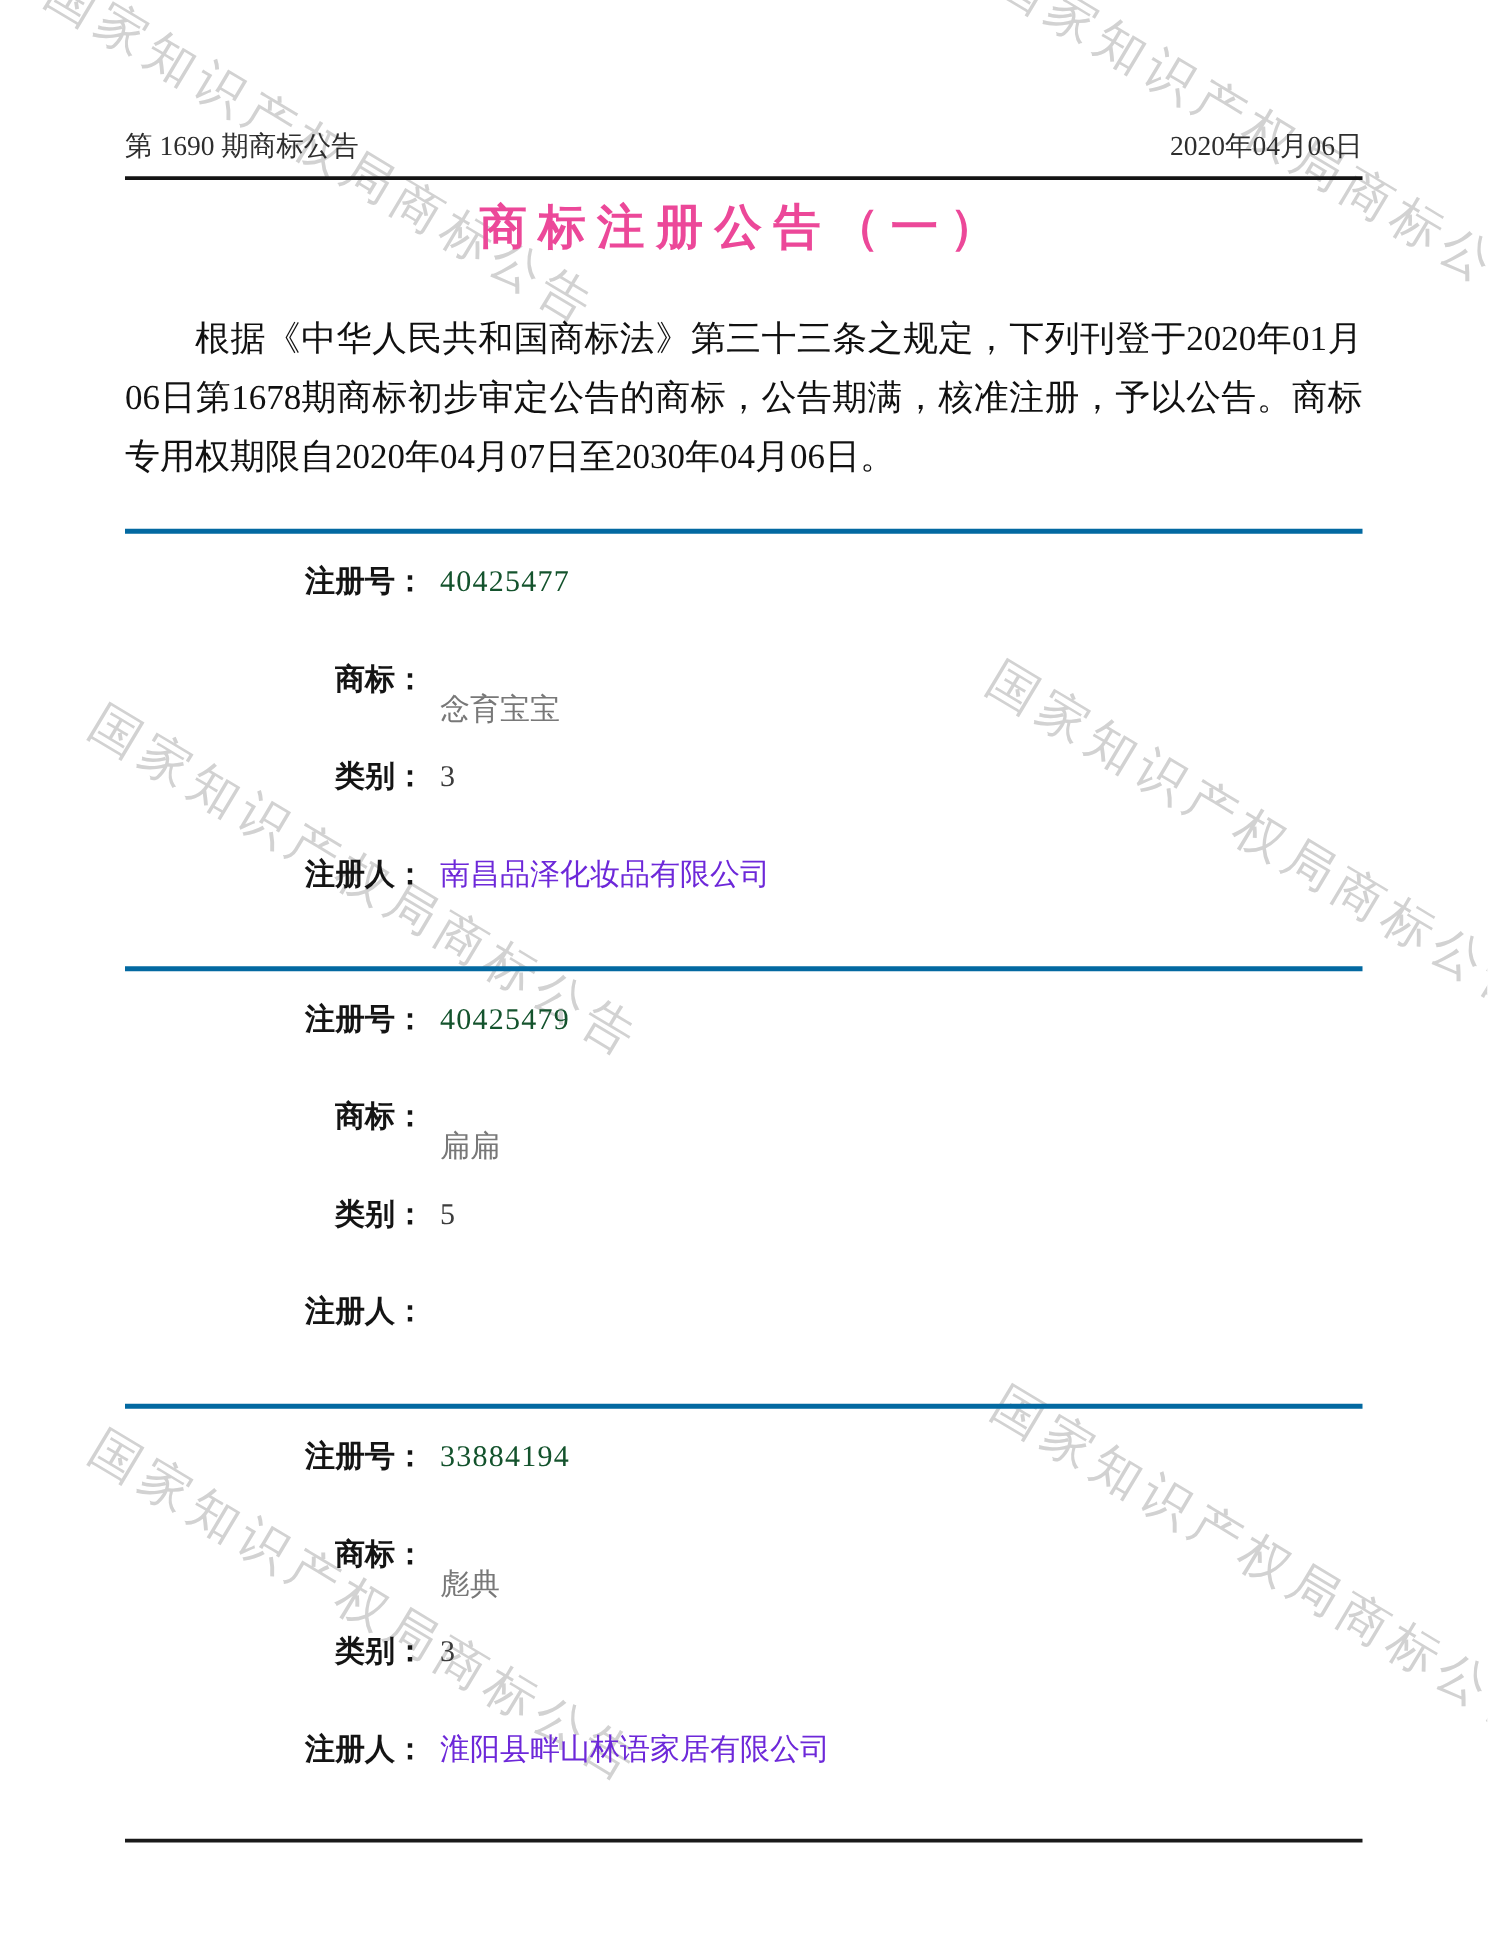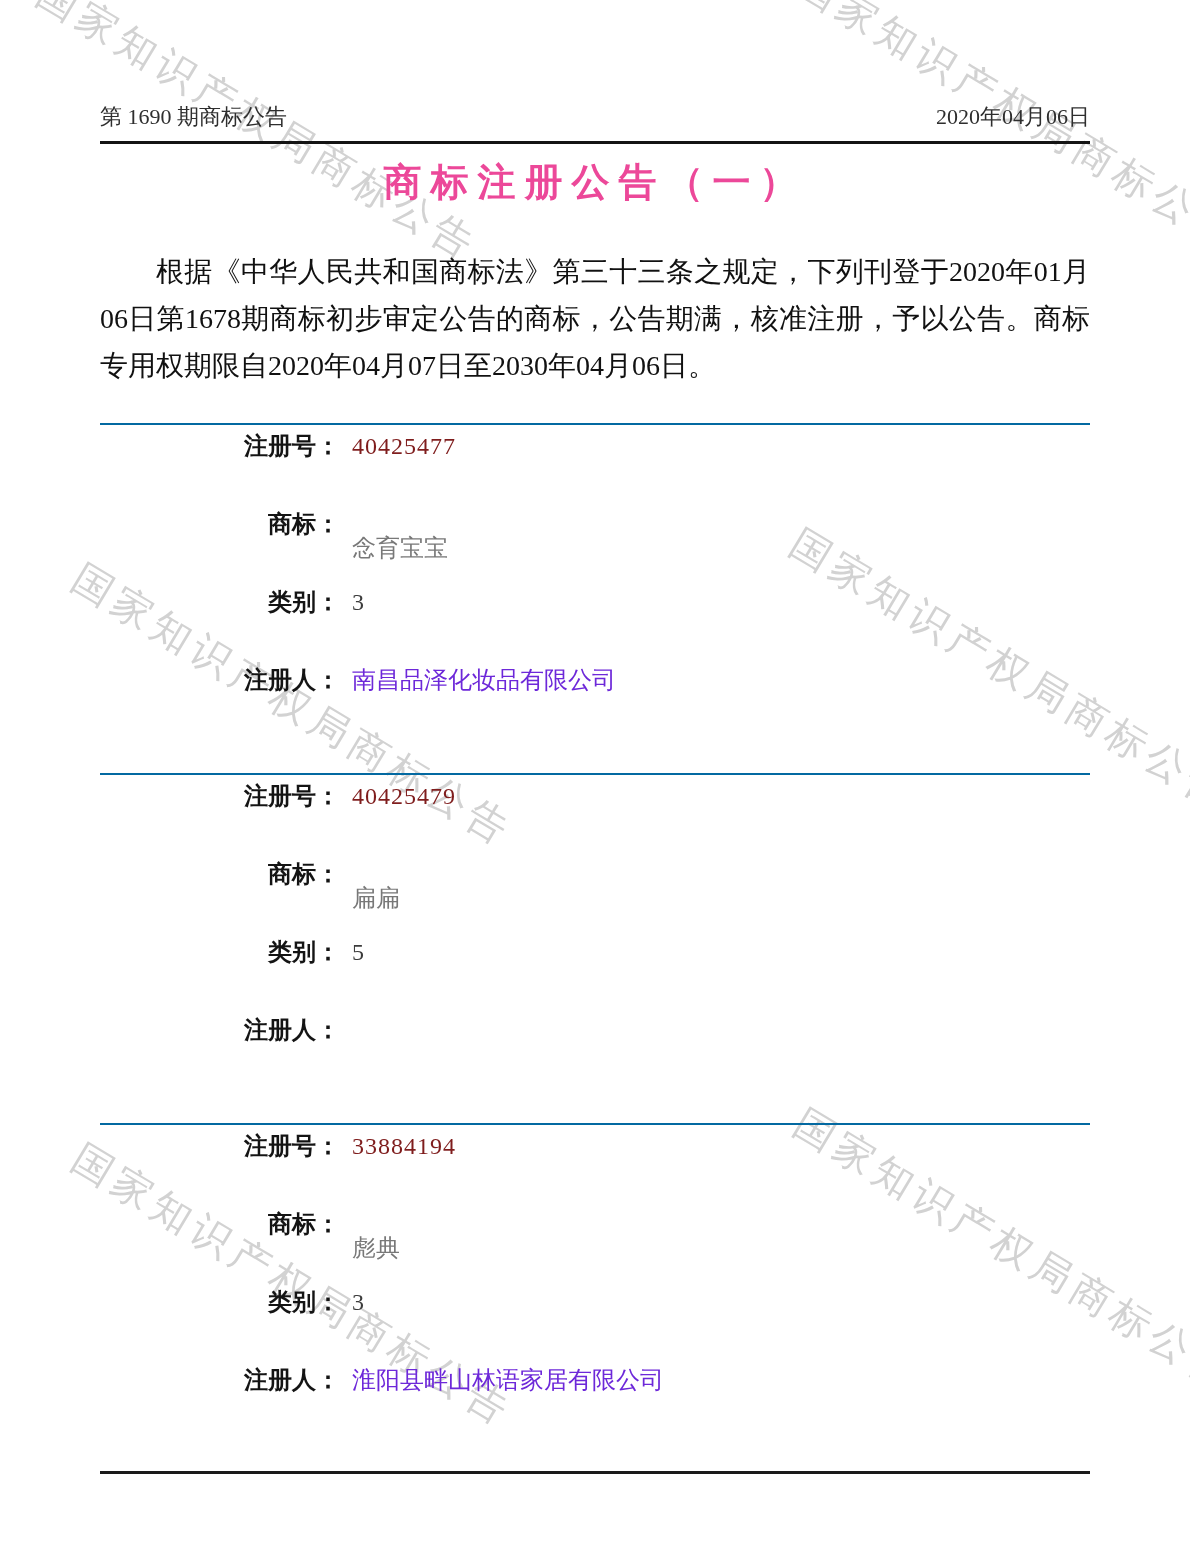--- a/index.html
+++ b/index.html
@@ -62,42 +62,42 @@
     font-weight: normal;
     line-height: 47px;
     text-align: justify;
     text-indent: 2em;
     color: #111;
   }
 
   .entry {
     box-sizing: border-box;
     height: 350px;
-    border-top: 2px solid #0369a1;
-    padding-top: 6px;
+    border-top: 4px solid #0369a1;
+    padding-top: 24px;
   }
   .entry.last { height: 348px; }
 
   .field-row { display: flex; height: 78px; align-items: flex-start; }
   .field-label {
     width: 240px;
     text-align: right;
     font-size: 24px;
     font-weight: bold;
     line-height: 30px;
     color: #141414;
     flex: none;
   }
   .field-value {
     margin-left: 12px;
     font-size: 24px;
     line-height: 30px;
     color: #3a3a3a;
   }
-  .value-regno   { color: #7f1d1d; letter-spacing: 1px; }
+  .value-regno   { color: #14532d; letter-spacing: 1px; }
   .value-brand   { color: #787878; margin-top: 24px; }
   .value-class   { color: #3c3c3c; }
   .value-company { color: #6d28d9; }
 
   .rule-bottom { border-top: 3px solid #1a1a1a; }
 </style>
 </head>
 <body>
 
 <div class="page">

